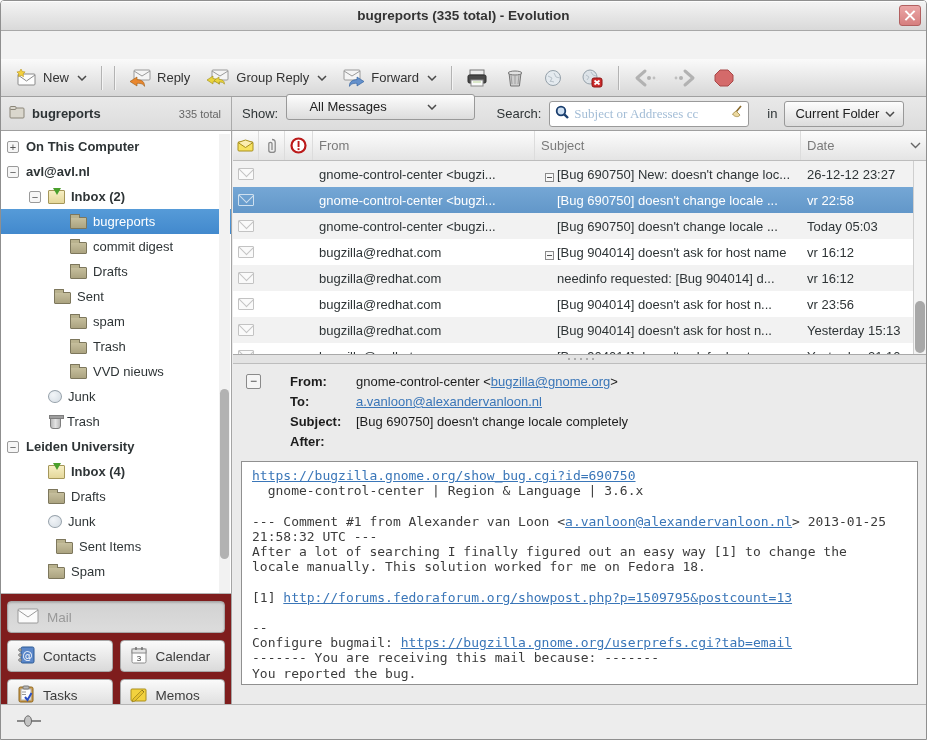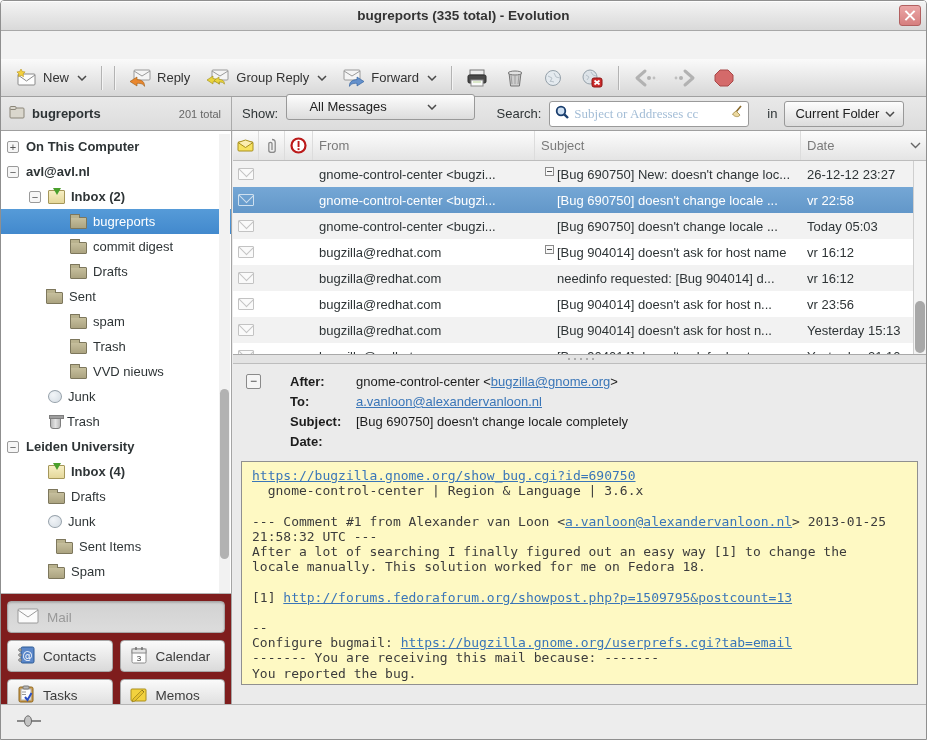--- a/index.html
+++ b/index.html
@@ -116,21 +116,21 @@
     align-items:center; color:#2e3436; background:#fff; }
   .msg-row:nth-of-type(odd) { background:#f2f2f2; }
   .msg-row.selected { background:linear-gradient(#75a7d5,#6297c9); color:#fff; }
   .ccell { overflow:hidden; white-space:nowrap; text-overflow:clip; padding-left:6px; }
   .ccell.icon { display:flex; justify-content:center; padding-left:0; }
   .env { width:16px; height:12px; border:1px solid #c3c3c3; border-radius:1px; position:relative; background:#fafafa; }
   .env::before { content:""; position:absolute; left:0; top:-1px; width:10px; height:10px;
     border-right:1px solid #c3c3c3; border-bottom:1px solid #c3c3c3; transform:translate(2px,-4px) rotate(45deg); }
   .selected .env { border-color:#cfe0ef; background:transparent; }
   .selected .env::before { border-color:#cfe0ef; }
-  .subj-cell { display:flex; align-items:flex-start; }
+  .subj-cell { display:flex; align-items:flex-end; }
   .thread-gutter { width:16px; min-width:16px; display:flex; justify-content:center; visibility:hidden; }
   .threaded .thread-gutter { visibility:visible; }
   .thread-box { width:9px; height:9px; border:1px solid #8a8a8a; background:#f8f8f8; position:relative; }
   .thread-box::after { content:""; position:absolute; left:1px; right:1px; top:3px; height:1px; background:#555; }
   .list-scroll { position:absolute; right:0; top:0; bottom:0; width:13px; background:#f3f3f3;
     border-left:1px solid #cfcfcf; }
   .list-thumb { position:absolute; right:1px; top:140px; width:10px; height:52px;
     background:#a8a8a8; border-radius:5px; }
   .splitter { height:9px; background:#e3e3e3; border-bottom:1px solid #bdbdbd; position:relative; }
   .splitter-dots { position:absolute; left:50%; top:3px; width:2px; height:2px; border-radius:50%;
@@ -140,21 +140,21 @@
   .preview { position:relative; height:332px; background:#ebebeb; }
   .collapse-btn { position:absolute; left:13px; top:10px; width:15px; height:15px;
     border:1px solid #8a8a8a; border-radius:2px; background:#f5f5f5; color:#444;
     font-size:12px; line-height:12px; text-align:center; }
   .pv-headers { padding:8px 0 0 57px; }
   .pv-row { display:grid; grid-template-columns:62px 1fr; column-gap:4px; line-height:20px; }
   .pv-label { font-weight:bold; color:#1c1c1c; }
   a.link { color:#3a76b8; text-decoration:underline; cursor:pointer; }
   .pv-val { color:#1c1c1c; }
   .date-local { font-style:italic; }
-  .body-box { margin:9px 8px 0 8px; height:224px; background:#fef9c3; border:1px solid #909090;
+  .body-box { margin:9px 8px 0 8px; height:224px; background:#ffffff; border:1px solid #909090;
     padding:6px 10px; overflow:hidden; }
   .body-text { font-family:"DejaVu Sans Mono", monospace; font-size:13px; line-height:15.2px;
     color:#3c3c3c; white-space:pre-wrap; }
 
   
   .statusbar { position:absolute; left:0; bottom:0; width:100%; height:35px;
     background:#ededed; border-top:1px solid #b5b5b5; display:flex; align-items:center; padding-left:15px; }
 </style>
 </head>
 <body>
@@ -305,21 +305,21 @@
   </div>
 
   <div class="filterbar">
     <div class="folder-head">
       <span><svg width="16" height="14">
             <path d="M1,4 h5 l1.5,-2 h0 v0" fill="none"></path>
             <rect x="1" y="3" width="14" height="10" rx="1" fill="#dad7cd" stroke="#8a8578"></rect>
             <rect x="1" y="1.5" width="6" height="3" rx="1" fill="#dad7cd" stroke="#8a8578"></rect>
           </svg></span>
       <span class="fh-name">bugreports</span>
-      <span class="fh-count">201 total</span>
+      <span class="fh-count">335 total</span>
     </div>
     <div class="filter-right">
       <span class="lbl">Show:</span>
       <div class="dropdown dd-show">
         <span>All Messages</span>
         <span class="chev">
             <svg width="10" height="6">
               <polyline points="1,1 5,5 9,1" stroke="#4a4a4a" fill="none" stroke-width="1.5"></polyline>
             </svg>
           </span>
@@ -373,21 +373,21 @@
       <div class="tree-row icon-folder" style="padding-left: 50px;">
         <span class="expander"></span>
         <span class="tree-icon"></span>
         <span class="tree-label">commit digest</span>
       </div>
       <div class="tree-row icon-folder" style="padding-left: 50px;">
         <span class="expander"></span>
         <span class="tree-icon"></span>
         <span class="tree-label">Drafts</span>
       </div>
-      <div class="tree-row icon-folder" style="padding-left: 26px;">
+      <div class="tree-row icon-folder" style="padding-left: 34px;">
         <span class="expander"></span>
         <span class="tree-icon"></span>
         <span class="tree-label">Sent</span>
       </div>
       <div class="tree-row icon-folder" style="padding-left: 50px;">
         <span class="expander"></span>
         <span class="tree-icon"></span>
         <span class="tree-label">spam</span>
       </div>
       <div class="tree-row icon-folder" style="padding-left: 50px;">
@@ -656,33 +656,33 @@
       </div>
     </div>
     <div class="splitter">
         <span class="splitter-dots"></span>
       </div>
 
     <div class="preview">
       <div class="collapse-btn">−</div>
       <div class="pv-headers">
         <div class="pv-row">
-          <span class="pv-label">After:</span>
+          <span class="pv-label">From:</span>
           <span class="pv-val"><span>gnome-control-center &lt;</span><a class="link">bugzilla@gnome.org</a><span>&gt;</span></span>
         </div>
         <div class="pv-row">
           <span class="pv-label">To:</span>
           <span class="pv-val"><a class="link">a.vanloon@alexandervanloon.nl</a></span>
         </div>
         <div class="pv-row">
           <span class="pv-label">Subject:</span>
           <span class="pv-val">[Bug 690750] doesn't change locale completely</span>
         </div>
         <div class="pv-row">
-          <span class="pv-label">Date:</span>
+          <span class="pv-label">After:</span>
         </div>
       </div>
       <div class="body-box">
         <div class="body-text"><a class="link">https://bugzilla.gnome.org/show_bug.cgi?id=690750</a><br><span>  gnome-control-center | Region &amp; Language | 3.6.x</span><br><br><span>--- Comment #1 from Alexander van Loon &lt;</span><a class="link">a.vanloon@alexandervanloon.nl</a><span>&gt; 2013-01-25</span><br><span>21:58:32 UTC ---</span><br><span>After a lot of searching I finally figured out an easy way [1] to change the</span><br><span>locale manually. This solution worked for me on Fedora 18.</span><br><br><span>[1] </span><a class="link">http://forums.fedoraforum.org/showpost.php?p=1509795&amp;postcount=13</a><br><br><span>--</span><br><span>Configure bugmail: </span><a class="link">https://bugzilla.gnome.org/userprefs.cgi?tab=email</a><br><span>------- You are receiving this mail because: -------</span><br><span>You reported the bug.</span></div>
       </div>
     </div>
   </div>
 
   <div class="statusbar">
     <span><svg width="28" height="12">

